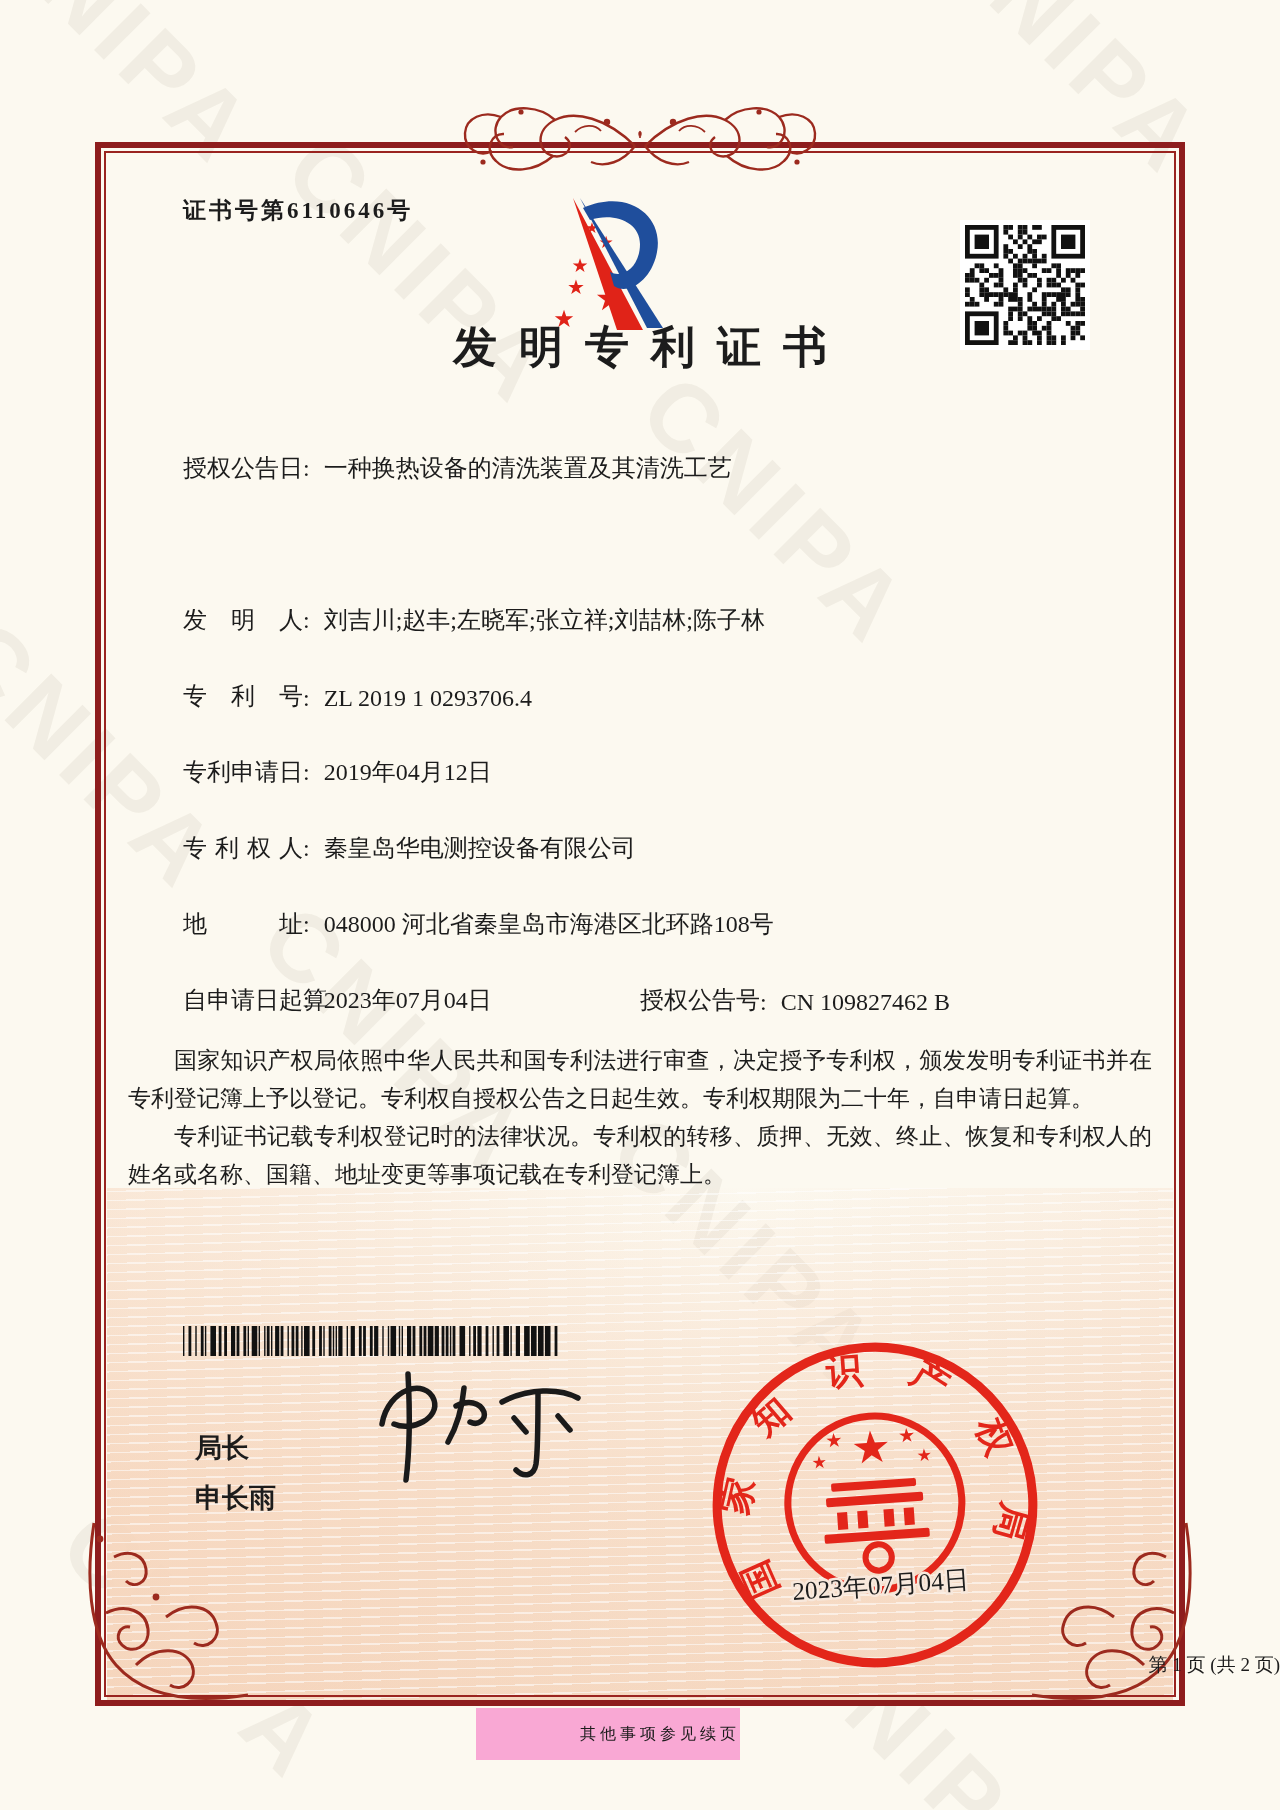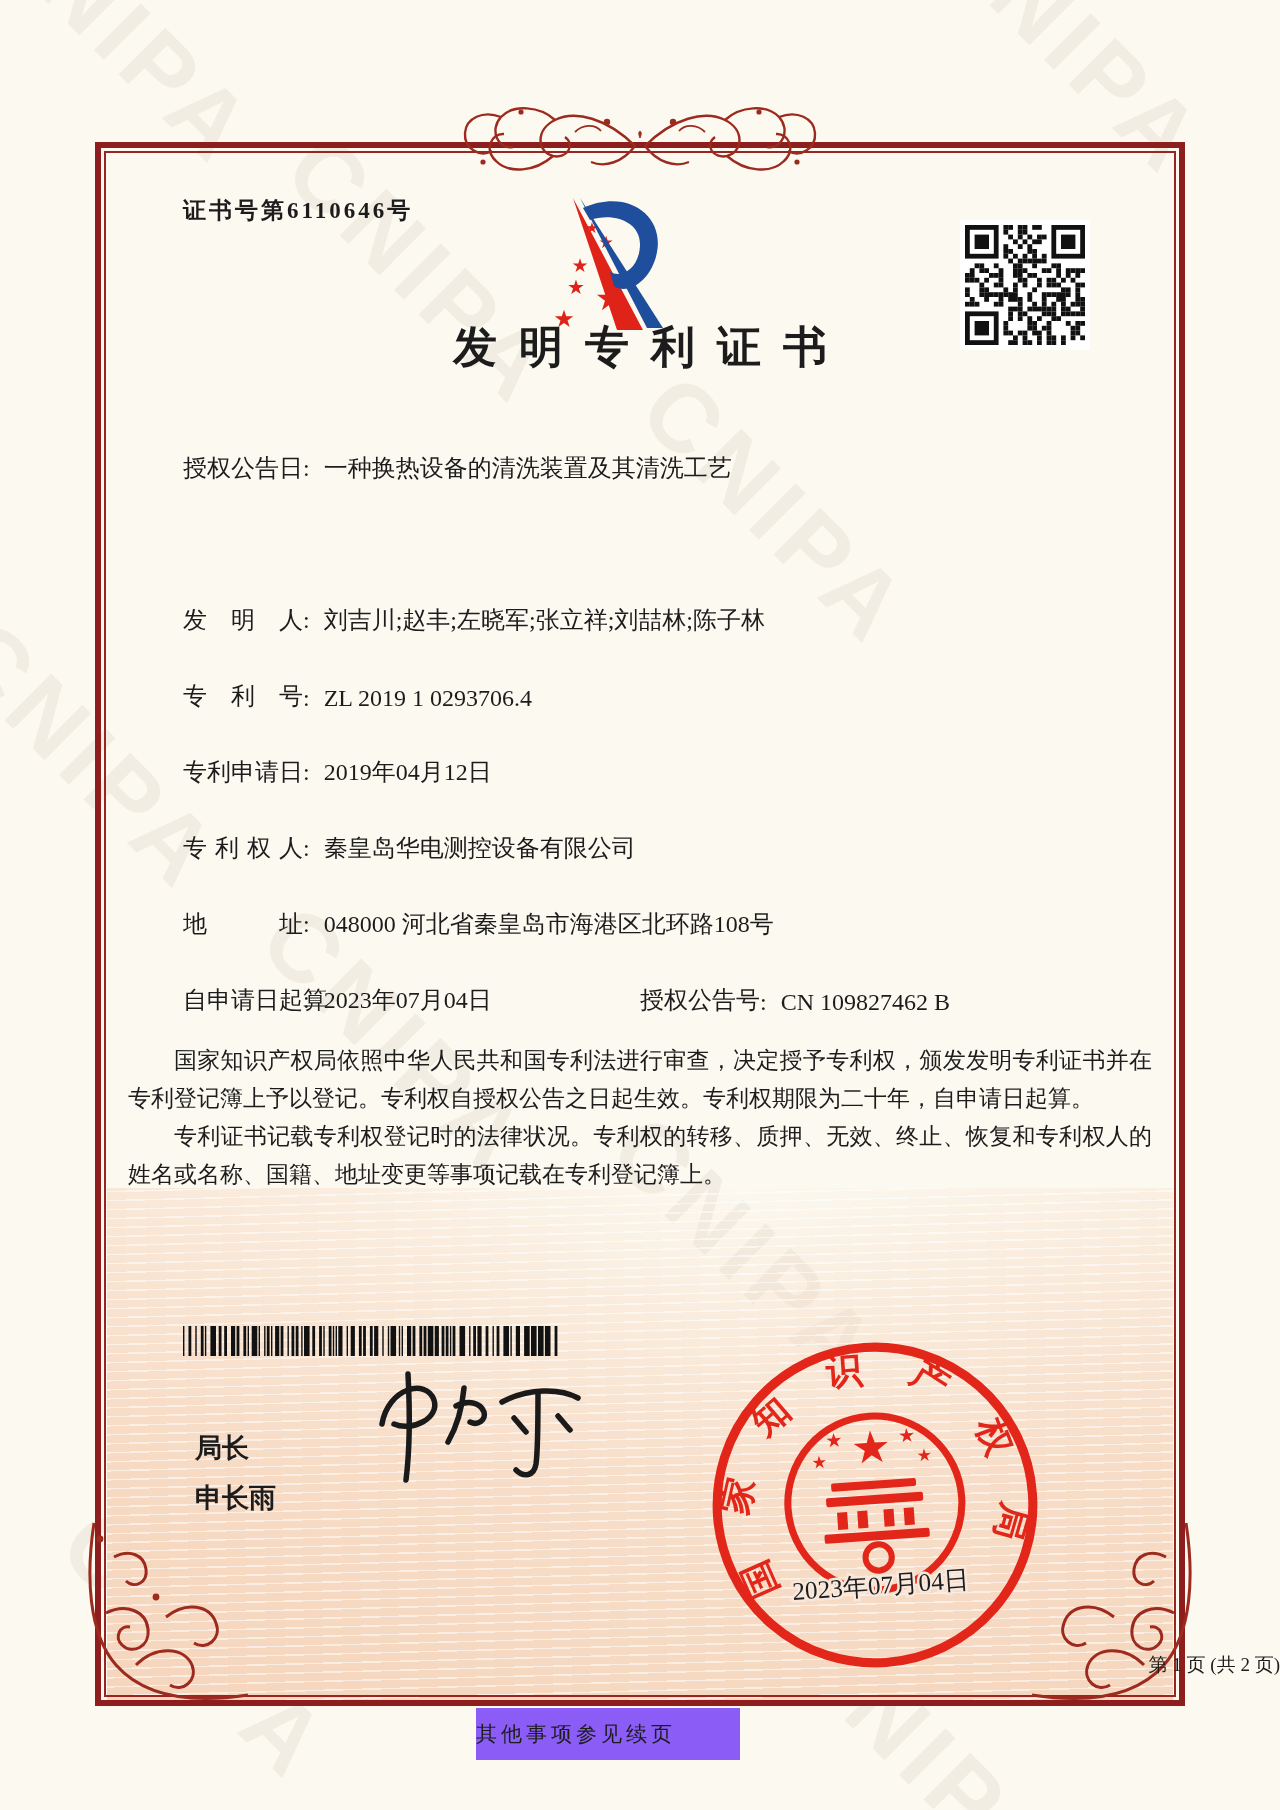--- a/index.html
+++ b/index.html
@@ -60,22 +60,22 @@
   
   .barcode{position:absolute;left:183px;top:1326px;width:380px;height:30px;z-index:4;}
   .signer{position:absolute;left:195px;font-family:"Liberation Sans","DejaVu Sans",sans-serif;font-weight:600;font-size:27px;z-index:4;}
   .signer-title{top:1430px;}
   .signer-name{top:1480px;}
   .signature{position:absolute;left:360px;top:1362px;width:235px;height:140px;z-index:5;}
   .seal{position:absolute;left:703px;top:1333px;width:344px;height:344px;transform:rotate(-4deg);z-index:5;}
   
   .page-info{position:absolute;left:0;right:0;top:1652px;text-align:right;font-size:19px;z-index:4;}
   .cont-box{
-    position:absolute;left:476px;top:1708px;width:264px;height:52px;background:#8b5cf6;
-    text-align:left;line-height:52px;font-size:21px;letter-spacing:4px;z-index:4;
+    position:absolute;left:476px;top:1708px;width:264px;height:52px;background:#f9a8d4;
+    text-align:right;line-height:52px;font-size:16px;letter-spacing:4px;z-index:4;
   }
 </style>
 </head>
 <body>
 
 <div class="wm" style="left:-45px;top:-25px">CNIPA</div>
 <div class="wm" style="left:905px;top:-15px">CNIPA</div>
 <div class="wm" style="left:255px;top:215px">CNIPA</div>
 <div class="wm" style="left:610px;top:455px">CNIPA</div>
 <div class="wm" style="left:-80px;top:700px">CNIPA</div>

